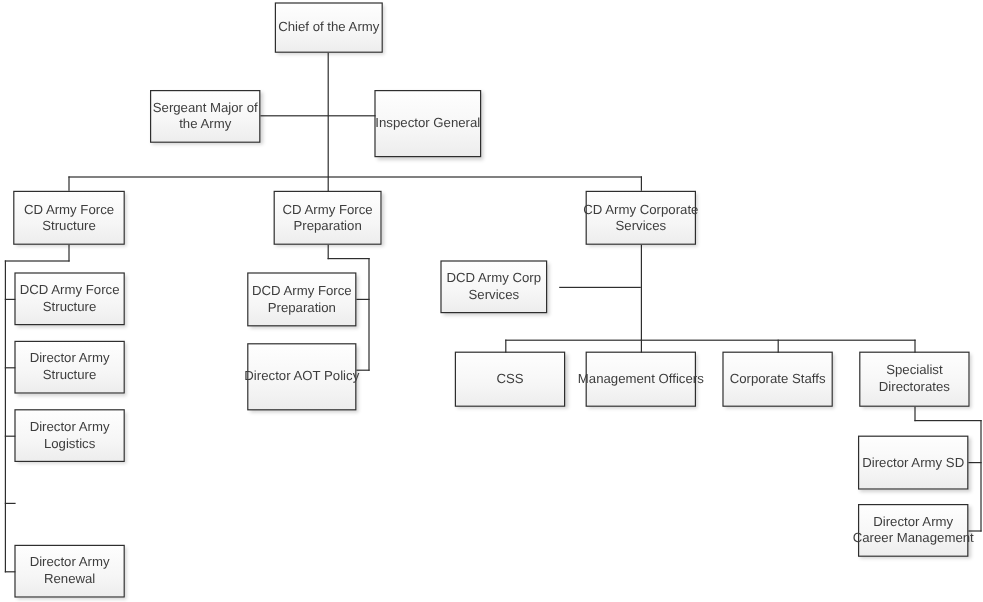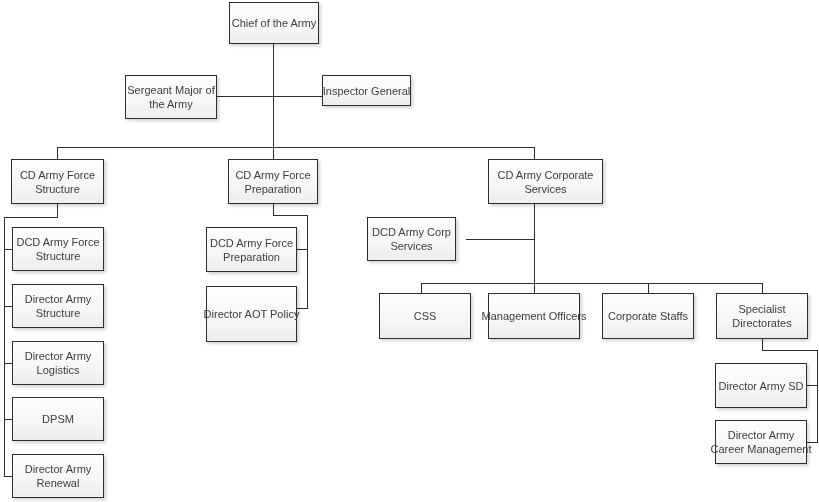--- a/index.html
+++ b/index.html
@@ -67,36 +67,35 @@
 
   <div class="line" style="left:762px;top:339px;width:1px;height:12px"></div>
   <div class="line" style="left:762px;top:350px;width:56px;height:1px"></div>
   <div class="line" style="left:817px;top:350px;width:1px;height:93px"></div>
   <div class="line" style="left:807px;top:385px;width:11px;height:1px"></div>
   <div class="line" style="left:807px;top:442px;width:11px;height:1px"></div>
 
   <div class="node" style="left:229px;top:2px;width:90px;height:42px">Chief of the Army</div>
   <div class="node" style="left:125px;top:75px;width:92px;height:44px">Sergeant Major of
 the Army</div>
-  <div class="node" style="left:322px;top:75px;width:89px;height:31px">Inspector General</div>
+  <div class="node" style="left:312px;top:75px;width:89px;height:56px">Inspector General</div>
 
   <div class="node" style="left:11px;top:159px;width:93px;height:45px">CD Army Force
 Structure</div>
   <div class="node" style="left:228px;top:159px;width:90px;height:45px">CD Army Force
 Preparation</div>
-  <div class="node" style="left:488px;top:159px;width:115px;height:45px">CD Army Corporate
+  <div class="node" style="left:488px;top:159px;width:92px;height:45px">CD Army Corporate
 Services</div>
 
   <div class="node" style="left:12px;top:227px;width:92px;height:44px">DCD Army Force
 Structure</div>
   <div class="node" style="left:12px;top:284px;width:92px;height:44px">Director Army
 Structure</div>
   <div class="node" style="left:12px;top:341px;width:92px;height:44px">Director Army
 Logistics</div>
-  <div class="node" style="left:12px;top:397px;width:92px;height:44px">DPSM</div>
   <div class="node" style="left:12px;top:454px;width:92px;height:44px">Director Army
 Renewal</div>
 
   <div class="node" style="left:206px;top:227px;width:91px;height:45px">DCD Army Force
 Preparation</div>
   <div class="node" style="left:206px;top:286px;width:91px;height:56px">Director AOT Policy</div>
 
   <div class="node" style="left:367px;top:217px;width:89px;height:44px">DCD Army Corp
 Services</div>
 

